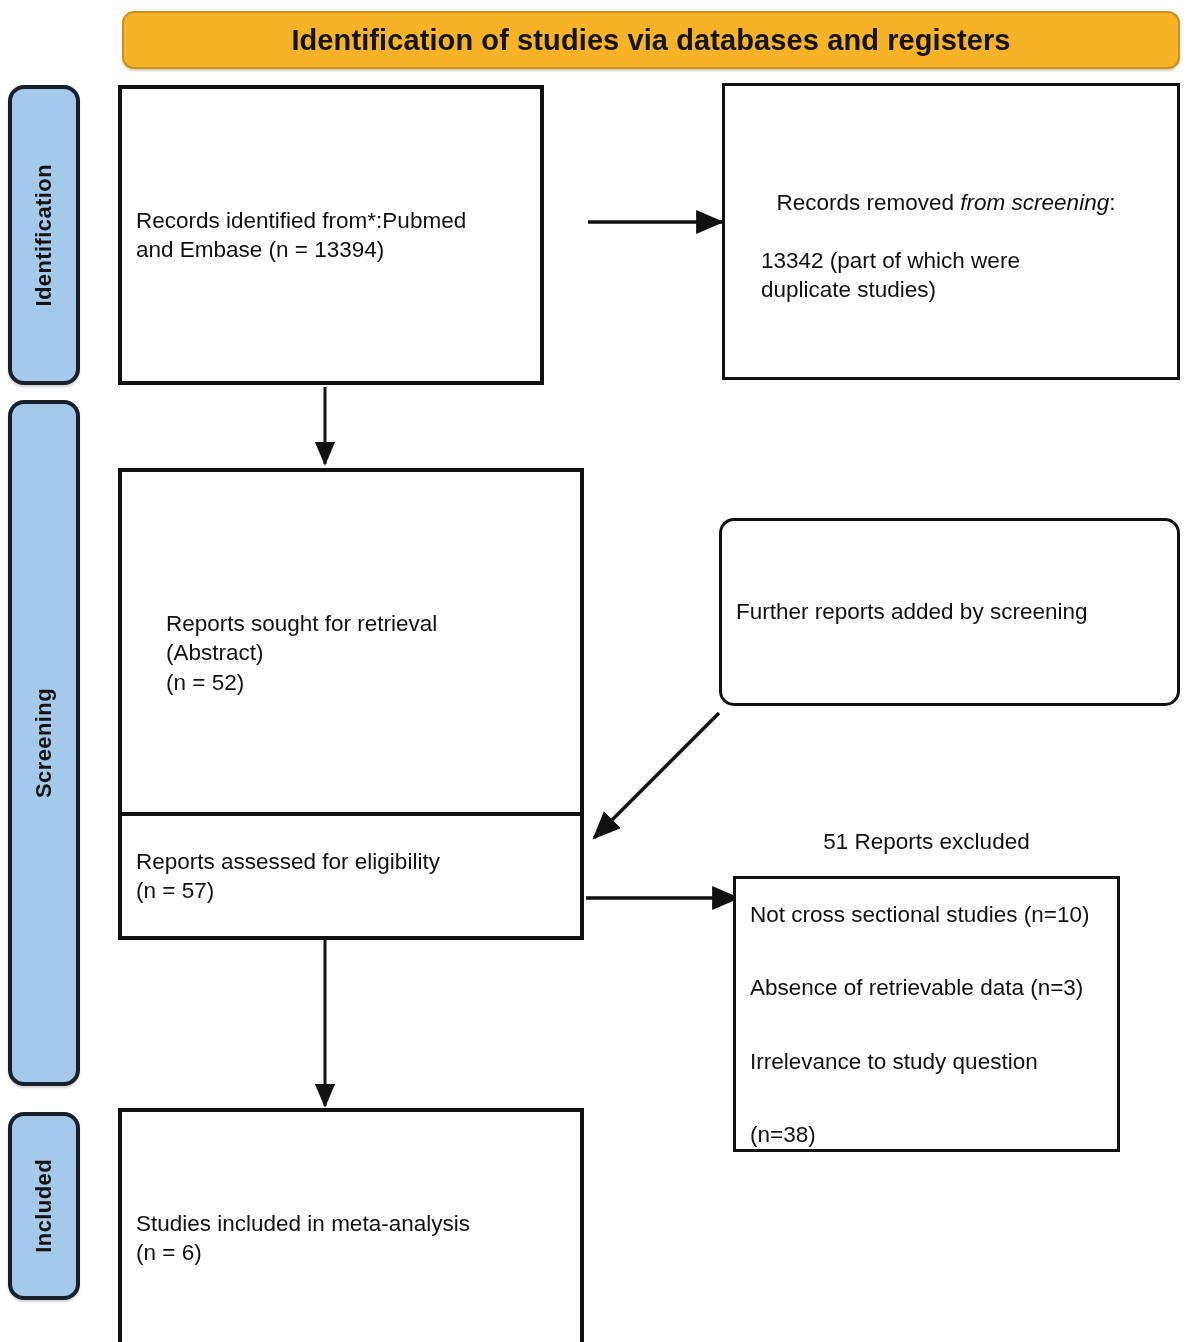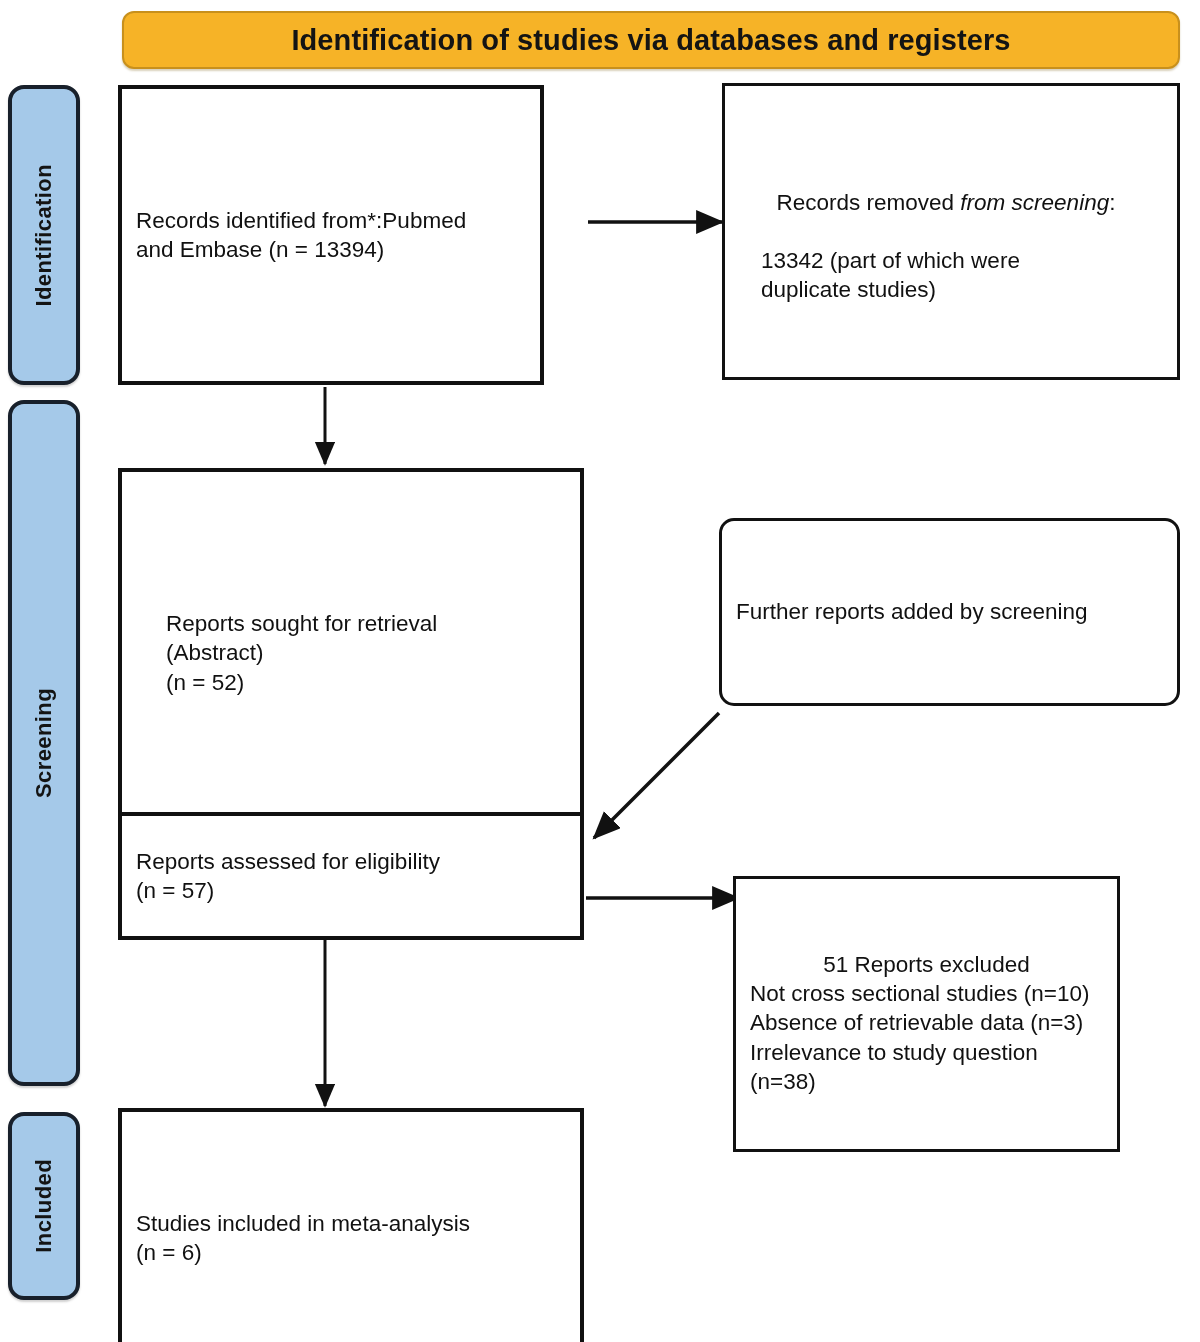--- a/index.html
+++ b/index.html
@@ -159,21 +159,21 @@
 
   <div class="node thin" style="left:719px; top:518px; width:461px; height:188px;border-radius:15px;">
     <div class="line">Further reports added by screening</div>
   </div>
 
   <div class="node" style="left:118px; top:812px; width:466px; height:128px;">
     <div class="line">Reports assessed for eligibility</div>
     <div class="line">(n = 57)</div>
   </div>
 
-  <div class="node thin" style="left:733px; top:876px; width:387px; height:276px; justify-content:center; padding-top:18px;">
+  <div class="node thin" style="left:733px; top:876px; width:387px; height:276px; justify-content:flex-end; padding-top:18px;gap:44px;">
     <div class="line" style="text-align:center;">51 Reports excluded</div>
     <div class="line">Not cross sectional studies (n=10)</div>
     <div class="line">Absence of retrievable data (n=3)</div>
     <div class="line">Irrelevance to study question</div>
     <div class="line">(n=38)</div>
   </div>
 
   <div class="node" style="left:118px; top:1108px; width:466px; height:260px;">
     <div class="line">Studies included in meta-analysis</div>
     <div class="line">(n = 6)</div>

